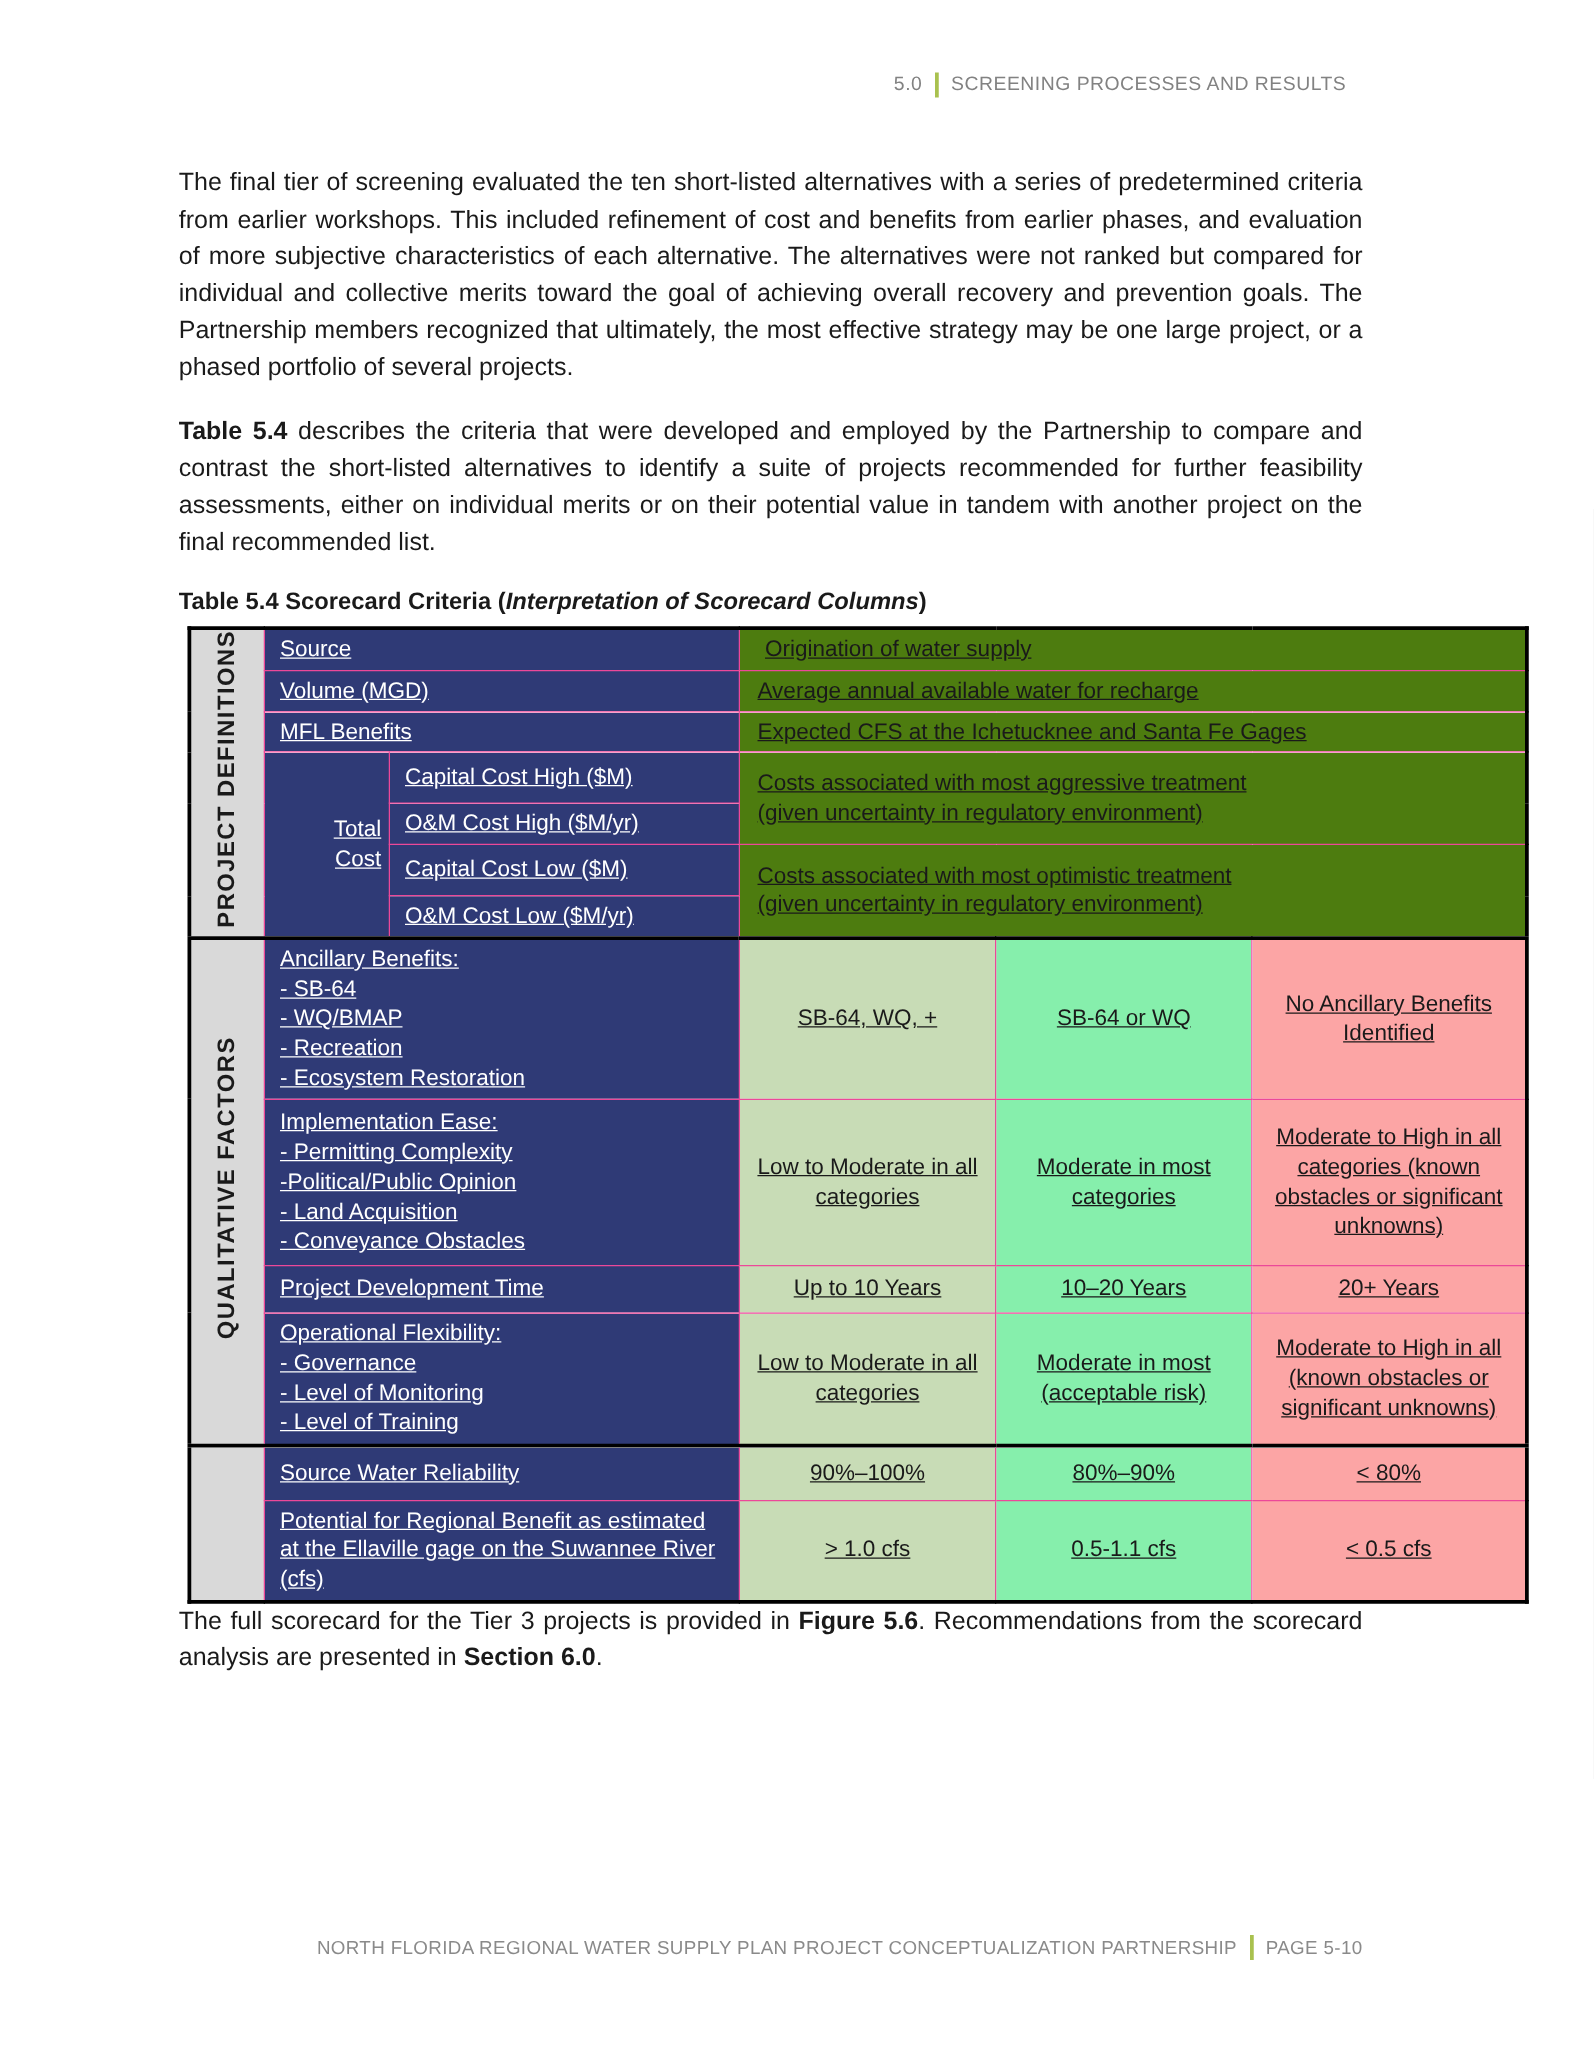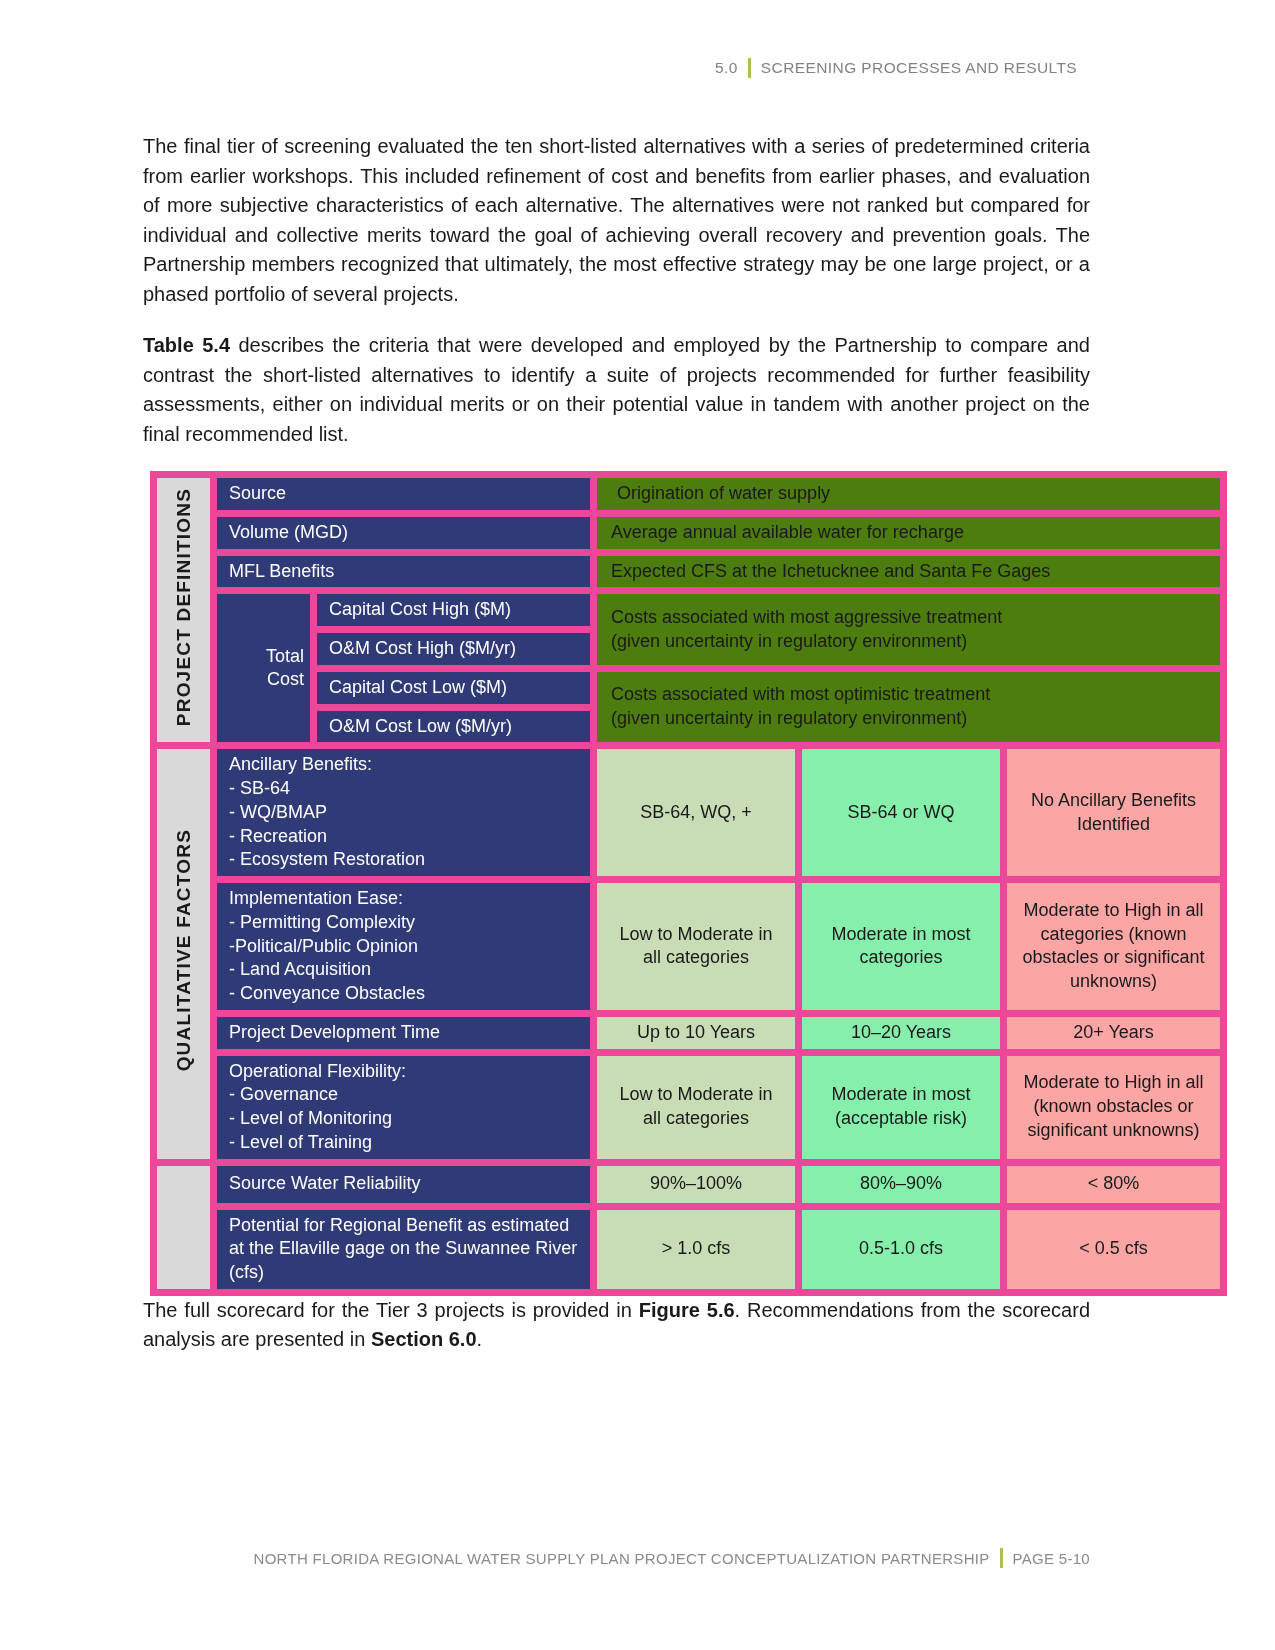--- a/index.html
+++ b/index.html
@@ -27,21 +27,21 @@
   }
   .table-caption{
     margin:14px 0 8px 0;font-size:19px;font-weight:bold;
   }
   .table-caption .ital{font-style:italic;}
   
   table.scorecard{
     border-collapse:collapse;table-layout:fixed;width:1070px;margin-left:7px;
     border:3px solid #000;font-size:18px;line-height:1.32;
   }
-  table.scorecard td{border:7px solid #ec4899;overflow:hidden;}
+  table.scorecard td{border:1px solid #ec4899;overflow:hidden;text-decoration:underline;}
   td.vlabel{background:#d9d9d9;text-align:center;vertical-align:middle;padding:0;}
   td.vlabel span{
     display:inline-block;writing-mode:vertical-rl;transform:rotate(180deg);
     font-weight:bold;font-size:19px;letter-spacing:1.2px;color:#1a1a1a;white-space:nowrap;
   }
   td.graycell{background:#d9d9d9;}
   td.blue{
     background:#2f3a76;color:#ffffff;padding:4px 10px 4px 12px;vertical-align:middle;
     white-space:pre-line;
   }
@@ -71,20 +71,21 @@
     <span>SCREENING PROCESSES AND RESULTS</span>
   </div>
 
   <div class="content">
 
 
     <p class="body">The final tier of screening evaluated the ten short-listed alternatives with a series of predetermined criteria from earlier workshops. This included refinement of cost and benefits from earlier phases, and evaluation of more subjective characteristics of each alternative. The alternatives were not ranked but compared for individual and collective merits toward the goal of achieving overall recovery and prevention goals. The Partnership members recognized that ultimately, the most effective strategy may be one large project, or a phased portfolio of several projects.</p>
 
     <p class="body"><b class="inlinebold">Table 5.4</b><span> describes the criteria that were developed and employed by the Partnership to compare and contrast the short-listed alternatives to identify a suite of projects recommended for further feasibility assessments, either on individual merits or on their potential value in tandem with another project on the final recommended list.</span></p>
 
+    <div class="table-caption"><span>Table 5.4 Scorecard Criteria (</span><span class="ital">Interpretation of Scorecard Columns</span><span>)</span></div>
 
     <table class="scorecard">
       <colgroup>
         <col style="width:60px">
           <col style="width:100px">
           <col style="width:280px">
         <col style="width:205px">
           <col style="width:205px">
           <col style="width:220px">
       </colgroup>
@@ -161,21 +162,21 @@
         <tr style="height:44px">
           <td class="graycell" rowspan="2"></td>
           <td class="blue" colspan="2">Source Water Reliability</td>
           <td class="rating green">90%–100%</td>
           <td class="rating yellow">80%–90%</td>
           <td class="rating red">&lt; 80%</td>
         </tr>
         <tr style="height:74px">
           <td class="blue" colspan="2">Potential for Regional Benefit as estimated at the Ellaville gage on the Suwannee River (cfs)</td>
           <td class="rating green">&gt; 1.0 cfs</td>
-          <td class="rating yellow">0.5-1.0 cfs</td>
+          <td class="rating yellow">0.5-1.1 cfs</td>
           <td class="rating red">&lt; 0.5 cfs</td>
         </tr>
       </tbody>
     </table>
 
     <p class="body closing"><span>The full scorecard for the Tier 3 projects is provided in </span><b class="inlinebold">Figure 5.6</b><span>. Recommendations from the scorecard analysis are presented in </span><b class="inlinebold">Section 6.0</b><span>.</span></p>
 
   </div>
 
   <div class="running-foot">

